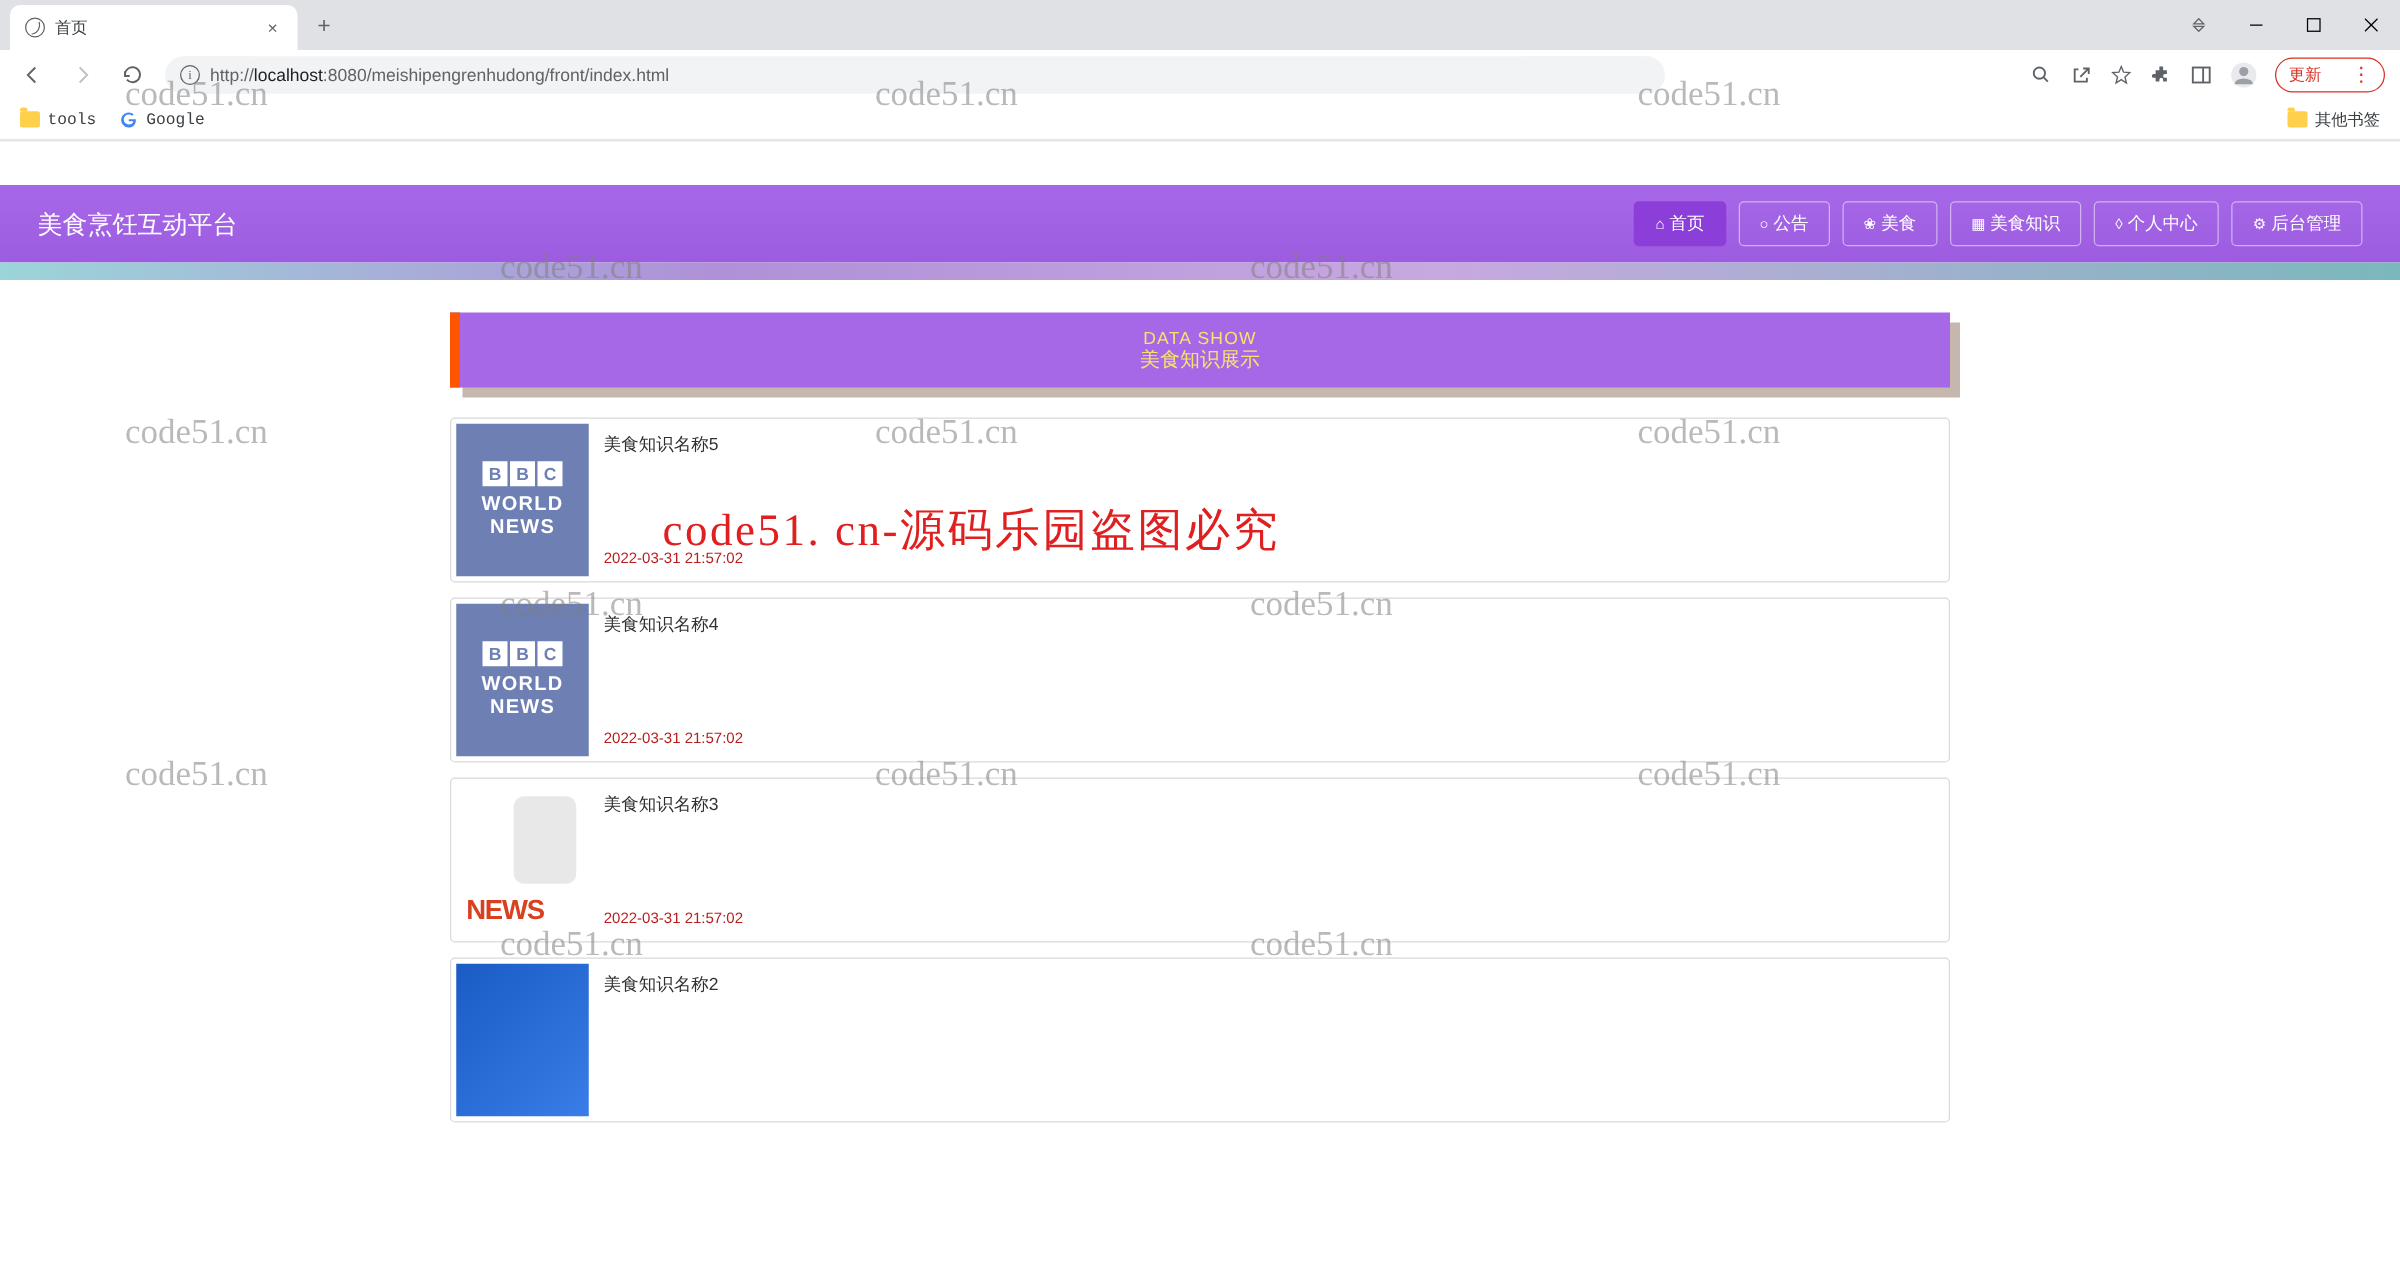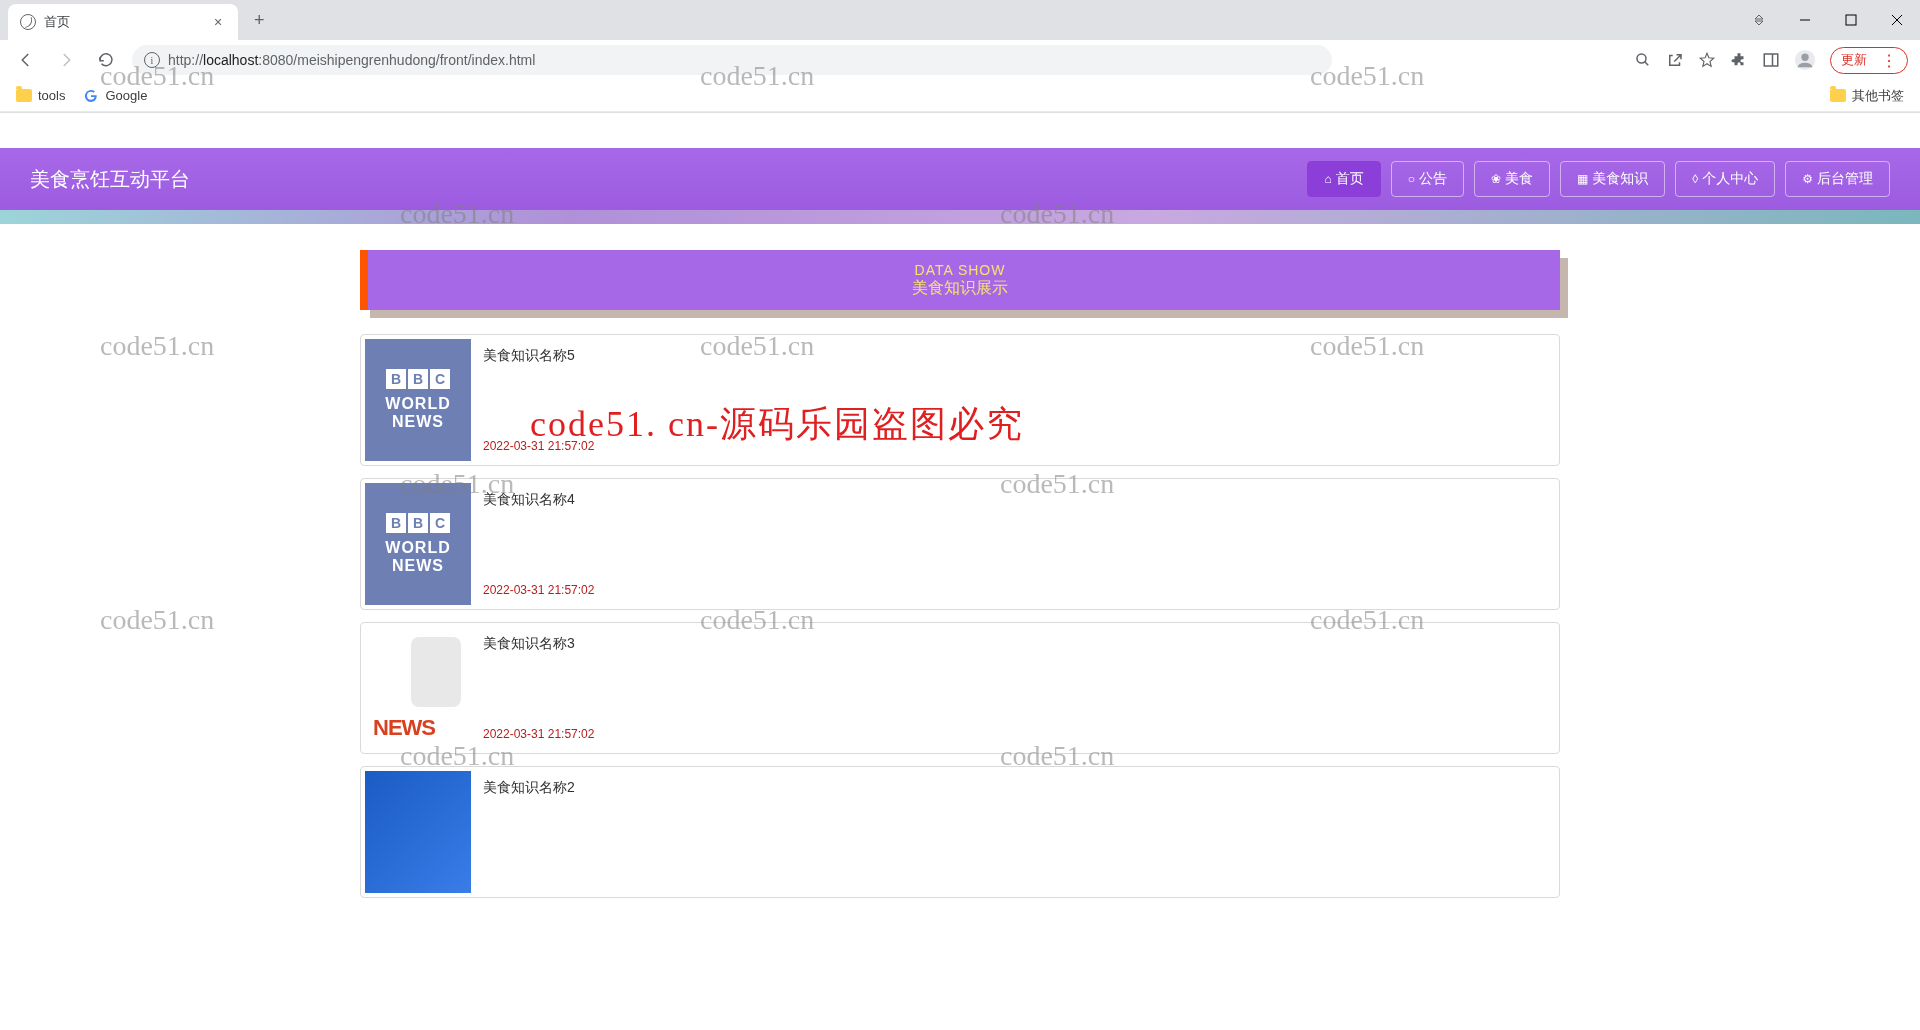--- a/index.html
+++ b/index.html
@@ -20,25 +20,25 @@
 .addr-bar { display: flex; align-items: center; height: 40px; padding: 0 12px; gap: 12px; }
 .nav-btn { width: 28px; height: 28px; display: flex; align-items: center; justify-content: center; cursor: pointer; color: #5f6368; }
 .nav-btn.disabled { color: #bdc1c6; }
 .url-box { flex: 1; display: flex; align-items: center; height: 30px; background: #f1f3f4; border-radius: 15px; padding: 0 12px; gap: 8px; max-width: 1200px; }
 .info-icon { width: 16px; height: 16px; border: 1.5px solid #5f6368; border-radius: 50%; display: flex; align-items: center; justify-content: center; font-size: 10px; color: #5f6368; font-family: serif; }
 .url-text { font-size: 14px; color: #202124; }
 .url-text .host { color: #202124; }
 .url-text .path { color: #5f6368; }
 .addr-right { display: flex; align-items: center; gap: 14px; margin-left: auto; }
 .addr-icon { color: #5f6368; cursor: pointer; }
-.update-btn { border: 1px solid #d93025; color: #d93025; border-radius: 14px; padding: 3px 10px; font-size: 13px; display: flex; align-items: center; gap: 14px; cursor: pointer; }
+.update-btn { border: 1px solid #d93025; color: #d93025; border-radius: 14px; padding: 3px 10px; font-size: 13px; display: flex; align-items: center; gap: 24px; cursor: pointer; }
 .update-dots { color: #d93025; font-size: 16px; }
 
 .bookmark-bar { display: flex; align-items: center; height: 32px; padding: 0 16px; gap: 18px; border-bottom: 1px solid #e8eaed; }
-.bm-item { display: flex; align-items: center; gap: 6px; font-size: 13px; color: #3c4043; cursor: pointer; }
+.bm-item { display: flex; align-items: center; gap: 6px; font-size: 13px; color: #3c4043; cursor: pointer; font-family: Liberation Mono, monospace; }
 .bm-folder { width: 16px; height: 13px; background: #ffd04c; border-radius: 2px; position: relative; }
 .bm-folder::before { content: ""; position: absolute; top: -3px; left: 0; width: 6px; height: 3px; background: #ffd04c; border-radius: 2px 2px 0 0; }
 .bm-g { width: 16px; height: 16px; }
 .bm-right { margin-left: auto; text-align: center; }
 
 
 .page { position: relative; }
 .top-nav { background: linear-gradient(to bottom, #a768e8, #9d5ce0); height: 62px; display: flex; align-items: center; padding: 0 30px; color: #fff; margin-top: 35px; }
 .brand { font-size: 20px; font-weight: 500; }
 .nav-spacer { flex: 1; }

